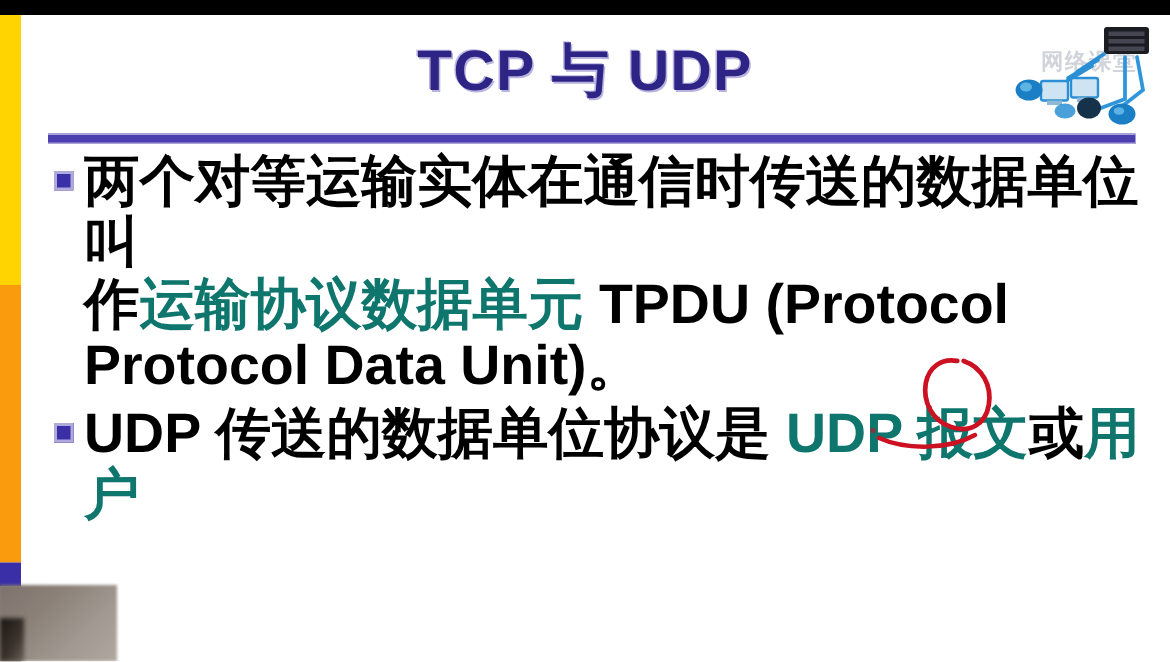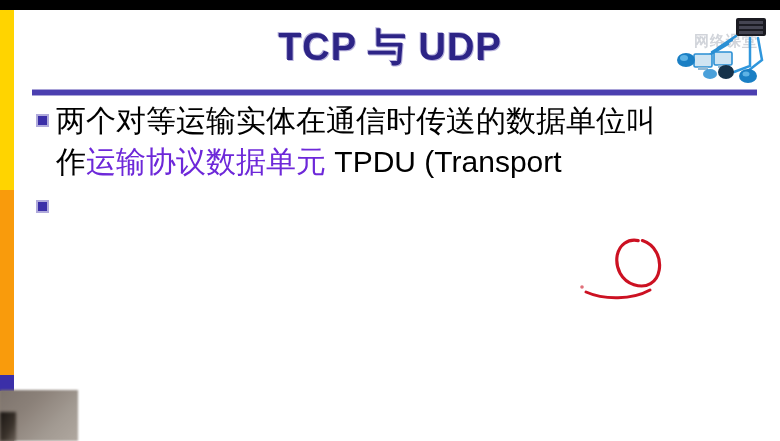--- a/index.html
+++ b/index.html
@@ -60,34 +60,34 @@
     font-family:"DejaVu Sans",sans-serif;
   }
 
   
   #content{
     position:absolute;left:26px;top:100px;width:748px;z-index:20;
   }
   .bullet-row{
     position:relative;
     padding-left:30px;
-    font-size:30px;
-    font-weight:normal;
+    font-size:37px;
+    font-weight:bold;
     color:#000000;
     line-height:41px;
     margin-bottom:4px;
   }
   .bmark{
     position:absolute;left:10px;top:14px;
     width:13px;height:13px;
     background:#3b2fa8;
     border:2px solid #b0aadb;
     box-sizing:border-box;
   }
-  .red{color:#6d28d9;}
+  .red{color:#0f766e;}
   .blk{color:#000000;}
   .b-txt{display:inline;}
 
   
   #annotation{
     position:absolute;left:574px;top:230px;width:130px;height:80px;
     z-index:35;pointer-events:none;
   }
   
   #overlay{
@@ -143,27 +143,29 @@
       <ellipse cx="90" cy="62" rx="9" ry="7" fill="#1a7fc4"></ellipse>
       <ellipse cx="88" cy="60" rx="3.5" ry="2.5" fill="#6fc0ee" opacity=".8"></ellipse>
       <ellipse cx="52" cy="60" rx="7" ry="5" fill="#2a8fd4" opacity=".85"></ellipse>
     </g>
   </svg>
 
   <div id="content">
       <div class="bullet-row">
         <span class="bmark"></span>
         <div><span class="b-txt blk">两个对等运输实体在通信时传送的数据单位叫</span></div>
-        <div><span class="b-txt blk">作</span><span class="b-txt red">运输协议数据单元</span><span class="b-txt blk"> TPDU (Transport</span></div>
+        <div><span class="b-txt blk">作</span><span class="b-txt red">运输协议数据单元</span><span class="b-txt blk"> TPDU (Protocol</span></div>
+        <div><span class="b-txt blk">Protocol Data Unit)。</span></div>
       </div>
       <div class="bullet-row">
         <span class="bmark"></span>
       </div>
       <div class="bullet-row">
         <span class="bmark"></span>
+        <div><span class="b-txt blk"> UDP 传送的数据单位协议是 </span><span class="b-txt red">UDP 报文</span><span class="b-txt blk">或</span><span class="b-txt red">用户</span></div>
       </div>
     </div>
 
   <svg id="annotation" viewBox="0 0 130 80">
     <path d="M44 12 C34 10 26 16 24 26 C22 38 28 50 40 54 C52 58 62 52 64 40 C66 28 60 16 48 12" stroke="#cc1122" stroke-width="3" fill="none" stroke-linecap="round" stroke-linejoin="round" transform="translate(18,-2) scale(1.05,1.05)"></path>
     <path d="M12 62 C30 70 58 70 76 60" stroke="#cc1122" stroke-width="3" fill="none" stroke-linecap="round"></path>
     <circle cx="8" cy="57" r="1.8" fill="#cc1122" opacity=".6"></circle>
   </svg>
 
   <div id="overlay"></div>

